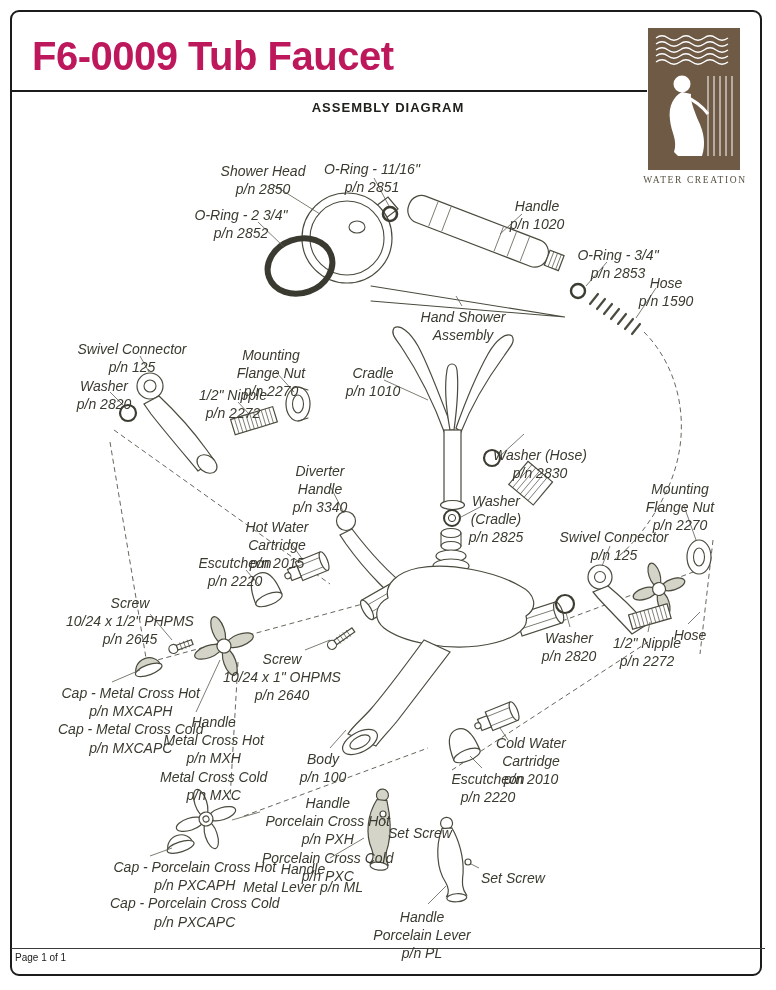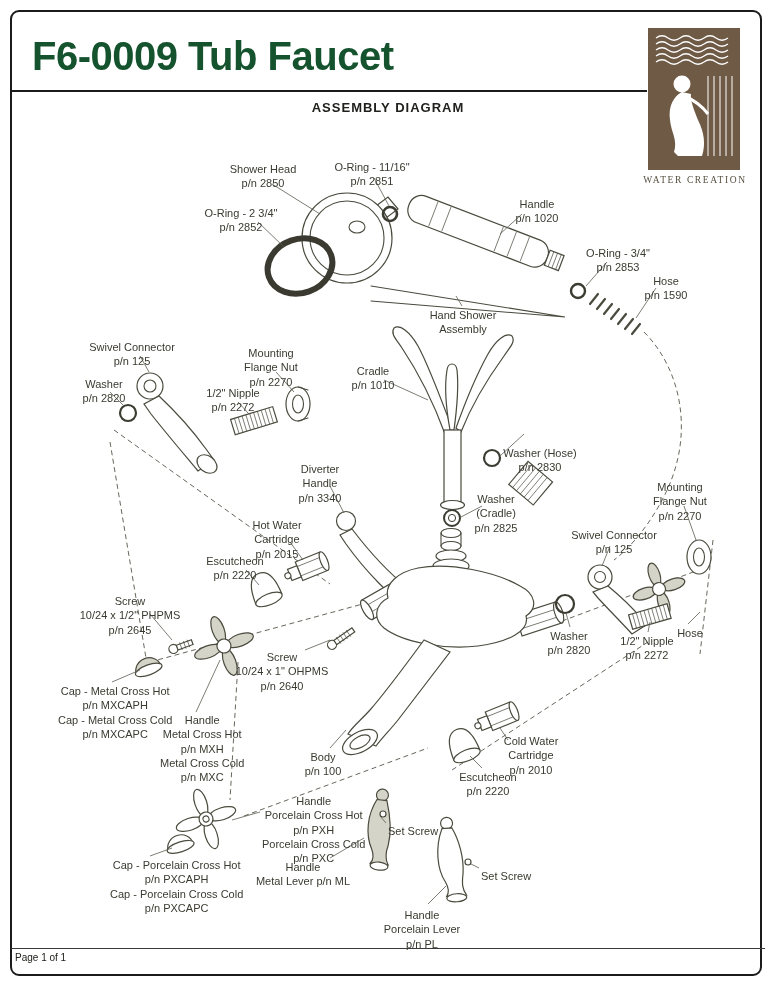--- a/index.html
+++ b/index.html
@@ -3,30 +3,30 @@
 <meta charset="utf-8">
 <style>
   html,body{margin:0;padding:0}
   body{
     width:776px;height:990px;position:relative;background:#ffffff;
     font-family:"Liberation Sans", sans-serif;color:#3c3c32;overflow:hidden;
   }
   .frame{position:absolute;left:10px;top:10px;width:752px;height:966px;
     border:2.5px solid #1b1b1b;border-radius:9px;box-sizing:border-box;}
   .page-title{position:absolute;left:32px;top:34px;font-size:40px;font-weight:700;
-    letter-spacing:-0.5px;color:#14532d;white-space:nowrap;}
+    letter-spacing:-0.5px;color:#be185d;white-space:nowrap;}
   .title-rule{position:absolute;left:11px;top:90px;width:636px;height:2px;background:#1b1b1b;}
   .subtitle{position:absolute;left:0;top:100px;width:776px;text-align:center;
     font-size:13px;font-weight:700;letter-spacing:1px;color:#20201c;}
   .logo{position:absolute;left:648px;top:28px;width:92px;height:142px;}
   .brand{position:absolute;left:639px;top:175px;width:112px;text-align:center;
     font-family:"Liberation Serif", serif;font-size:9.5px;letter-spacing:1.6px;color:#56503f;}
   .diagram{position:absolute;left:0;top:0;z-index:1;}
-  .label{position:absolute;z-index:2;font-size:11px;line-height:1.3;color:#3a3a30;
-    white-space:pre-line;text-align:center;transform:translateX(-50%);}
+  .label{position:absolute;z-index:2;font-size:14px;line-height:1.3;color:#3a3a30;
+    white-space:pre-line;text-align:center;transform:translateX(-50%);font-style:italic;}
   .label.la{transform:none;text-align:center;}
   .footer-line{position:absolute;left:11px;top:948px;width:754px;height:1px;background:#3a3a3a;}
   .page-footer{position:absolute;left:15px;top:952px;font-size:10px;color:#20201c;z-index:2;}
 
   svg .ln{stroke:#4a4a3e;stroke-width:1.1;fill:none;stroke-linecap:round}
   svg .fw{fill:#ffffff;stroke:#4a4a3e;stroke-width:1.2}
   svg .fg{fill:#d4d4c8;stroke:#4a4a3e;stroke-width:1.2}
   svg .thin{stroke:#4a4a3e;stroke-width:0.65;fill:none}
   svg .dash{stroke:#55554a;stroke-width:0.9;fill:none;stroke-dasharray:5 3.5}
   svg .ldr{stroke:#5c5c50;stroke-width:0.8;fill:none}

